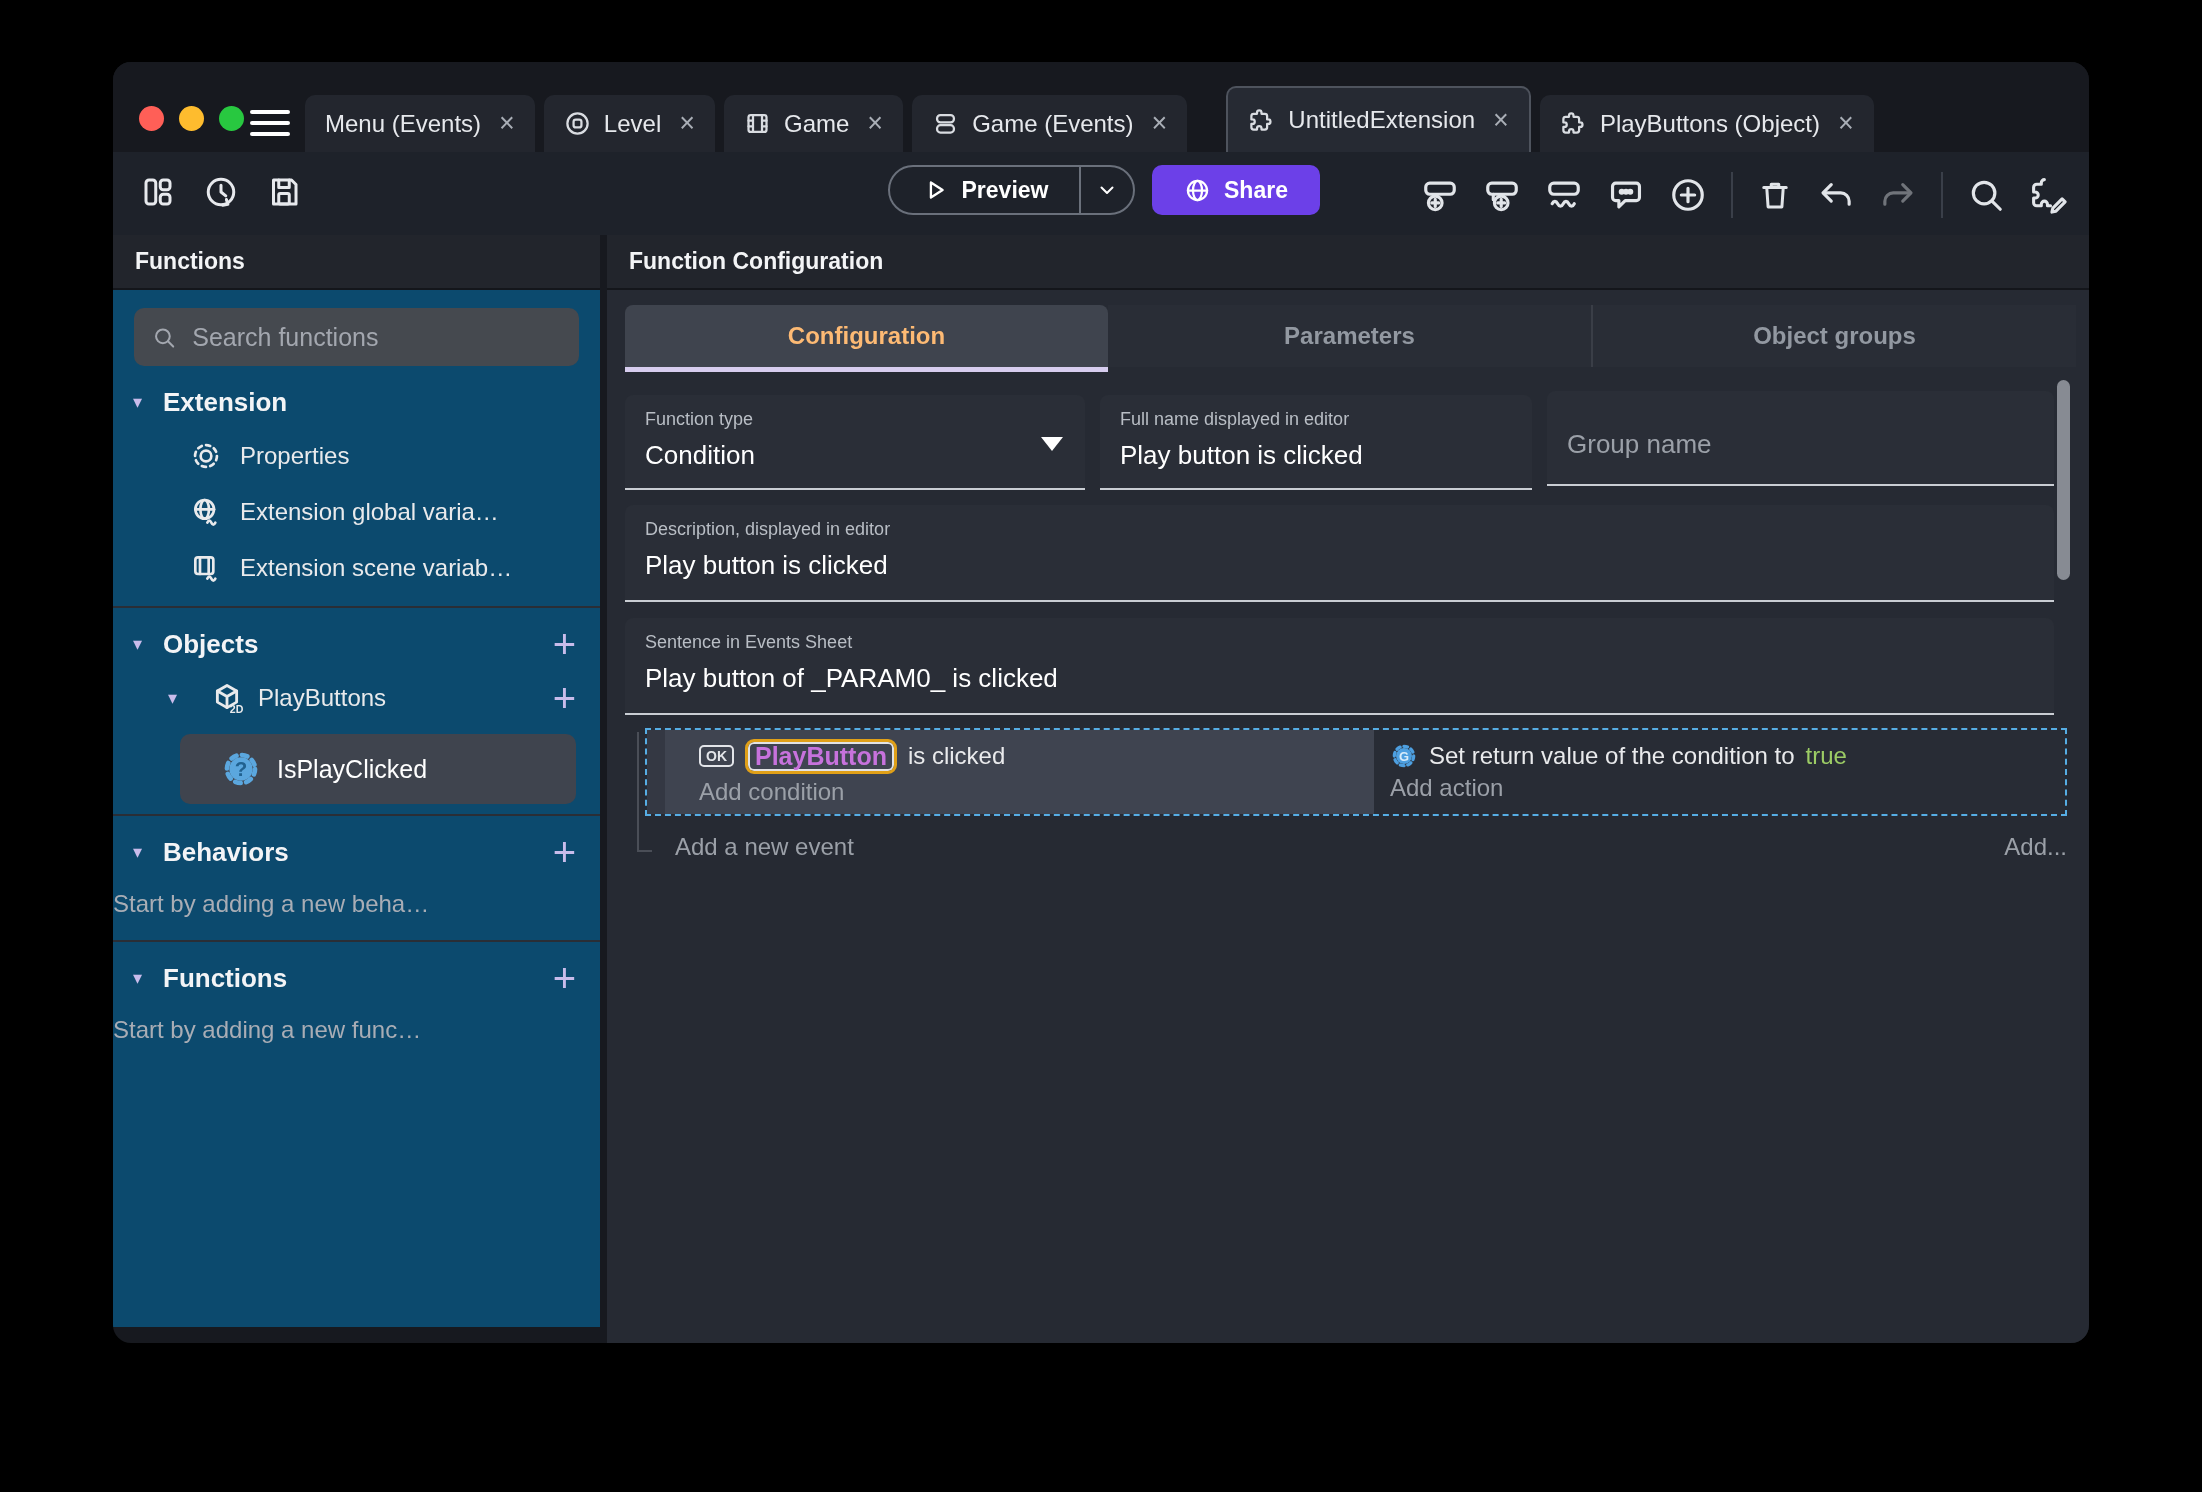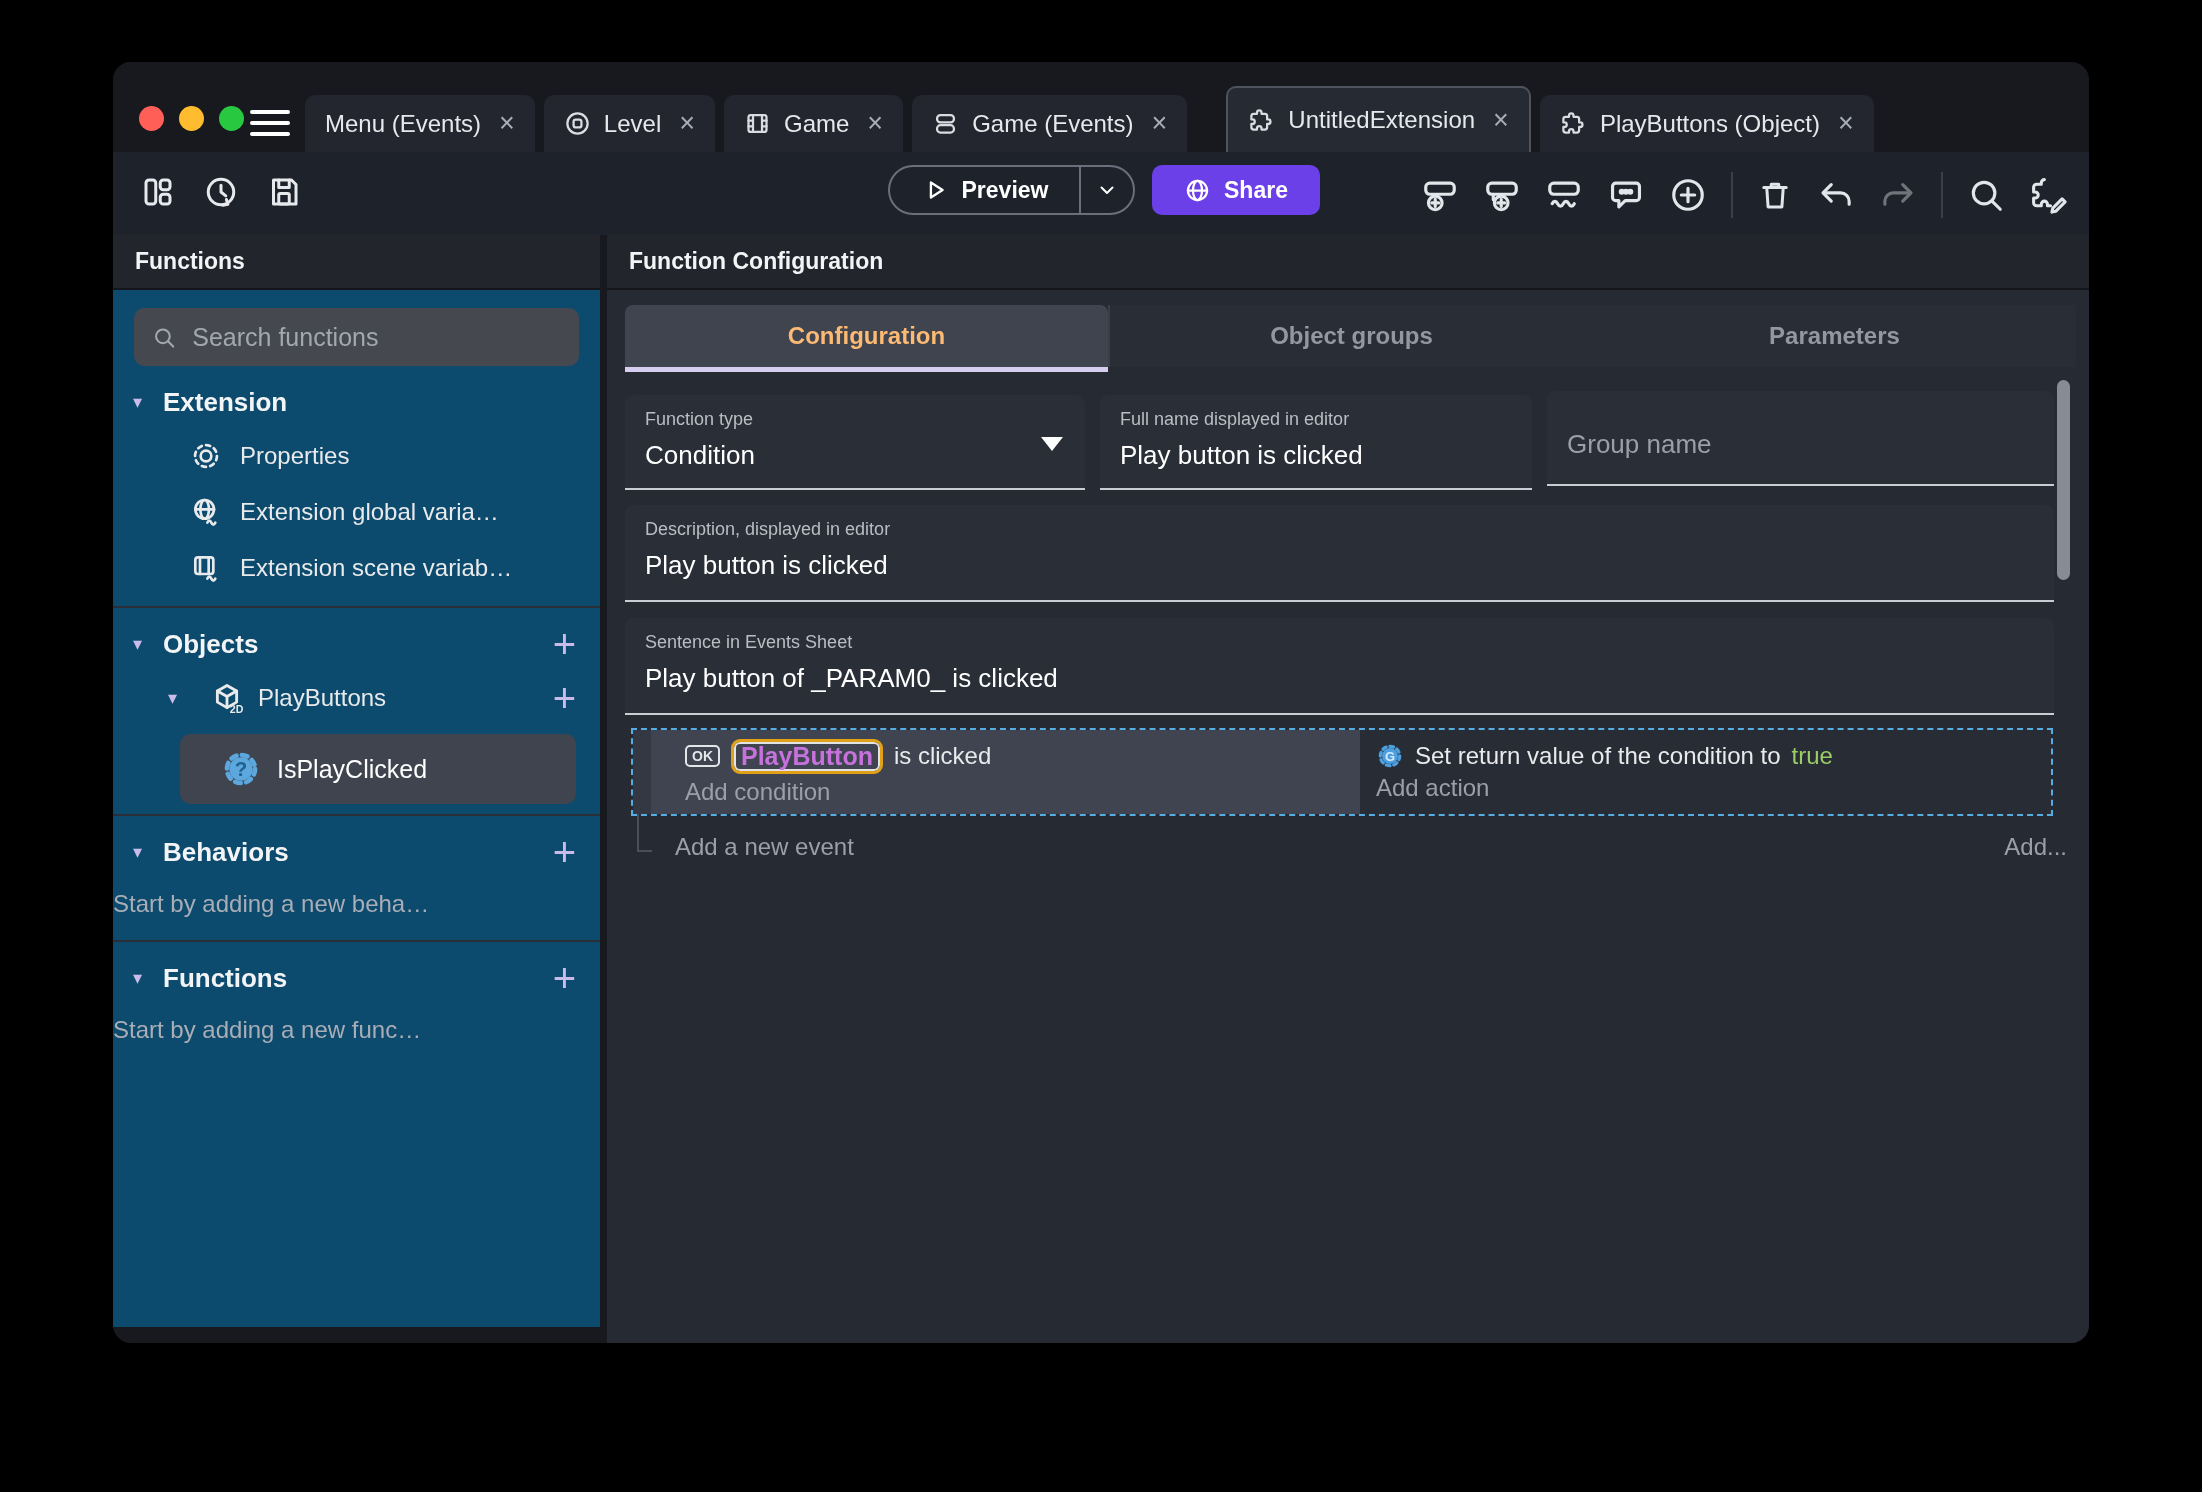--- a/index.html
+++ b/index.html
@@ -76,21 +76,21 @@
   .fbox .fvalue{color:#fff;font-size:26px;margin-top:10px;}
   .fbox .fplaceholder{color:#9BA0A8;font-size:26px;margin-top:18px;}
   .fbox input{background:transparent;border:none;outline:none;width:100%;font-family:inherit;
               color:#fff;font-size:26px;padding:0;}
   .fbox input::placeholder{color:#9BA0A8;}
   .caret-down{position:absolute;right:22px;top:42px;width:0;height:0;border-left:11px solid transparent;
               border-right:11px solid transparent;border-top:14px solid #fff;}
   .vscroll{position:absolute;left:1450px;top:145px;width:13px;height:200px;background:#878B93;border-radius:7px;}
 
   
-  .event-row{position:absolute;left:24px;top:493px;width:1422px;height:88px;display:flex;
+  .event-row{position:absolute;left:38px;top:493px;width:1422px;height:88px;display:flex;
              border:2px dashed #56ADE4;box-sizing:border-box;}
   .cond-col{width:727px;background:#3F4450;position:relative;display:flex;flex-direction:column;
             justify-content:center;padding-left:52px;gap:4px;box-sizing:border-box;}
   .cond-col::before{content:"";position:absolute;left:0;top:0;bottom:0;width:18px;background:#343843;}
   .act-col{flex:1;background:#282C35;display:flex;flex-direction:column;justify-content:center;
            padding-left:16px;gap:4px;}
   .ev-line{display:flex;align-items:center;gap:11px;color:#E9EAEC;font-size:24px;}
   .ok-chip{border:2px solid #E3E5E9;border-radius:5px;font-size:14px;font-weight:700;
            padding:1px 5px;color:#E3E5E9;}
   .obj-high{color:#C772DC;font-weight:700;border:3px solid #E0A018;border-radius:9px;padding:0 7px;
@@ -351,25 +351,25 @@
 
     <div class="main">
       <div class="panel-header">
         <span>Function Configuration</span>
       </div>
 
       <div class="cfg-tabs">
         <div class="cfg-tab active">
           <span>Configuration</span>
         </div>
+        <div class="cfg-tab">
+          <span>Parameters</span>
+        </div>
         <div class="cfg-tab bleft">
           <span>Object groups</span>
-        </div>
-        <div class="cfg-tab">
-          <span>Parameters</span>
         </div>
       </div>
 
       <div class="fbox" style="left:18px;top:160px;width:460px;height:95px;">
         <div class="flabel">Function type</div>
         <div class="fvalue">Condition</div>
         <div class="caret-down"></div>
       </div>
       <div class="fbox" style="left:493px;top:160px;width:432px;height:95px;">
         <div class="flabel">Full name displayed in editor</div>

